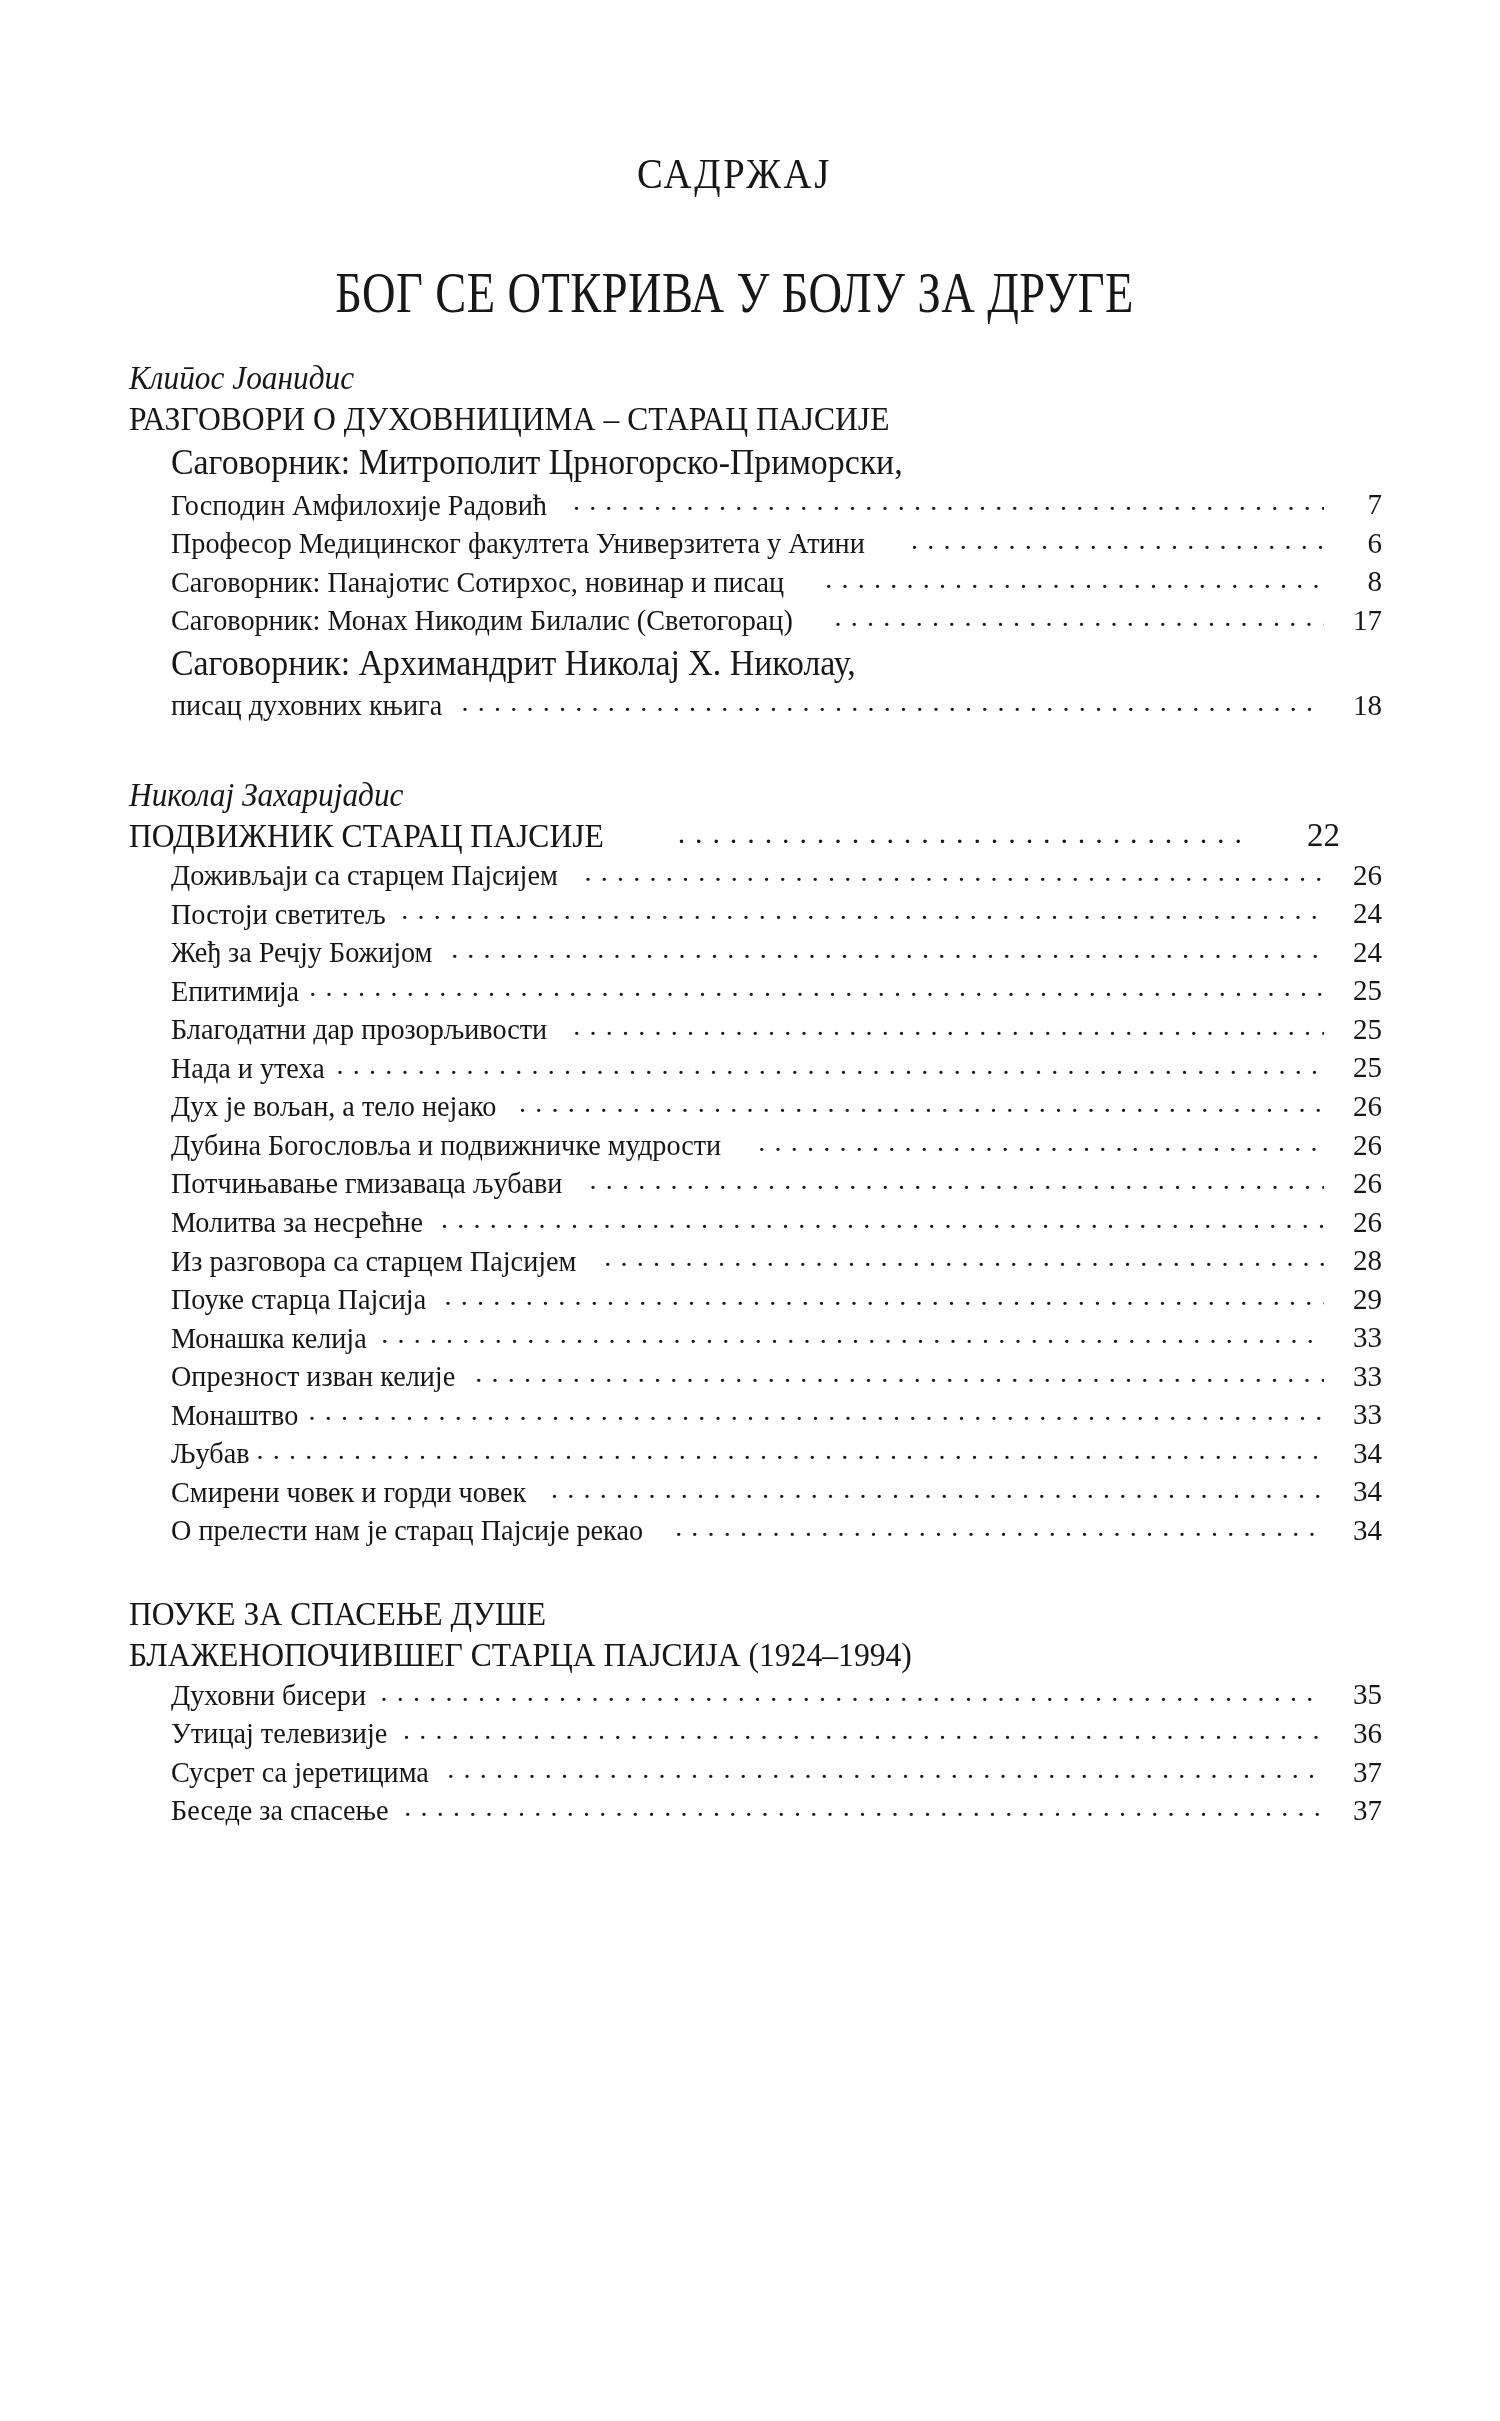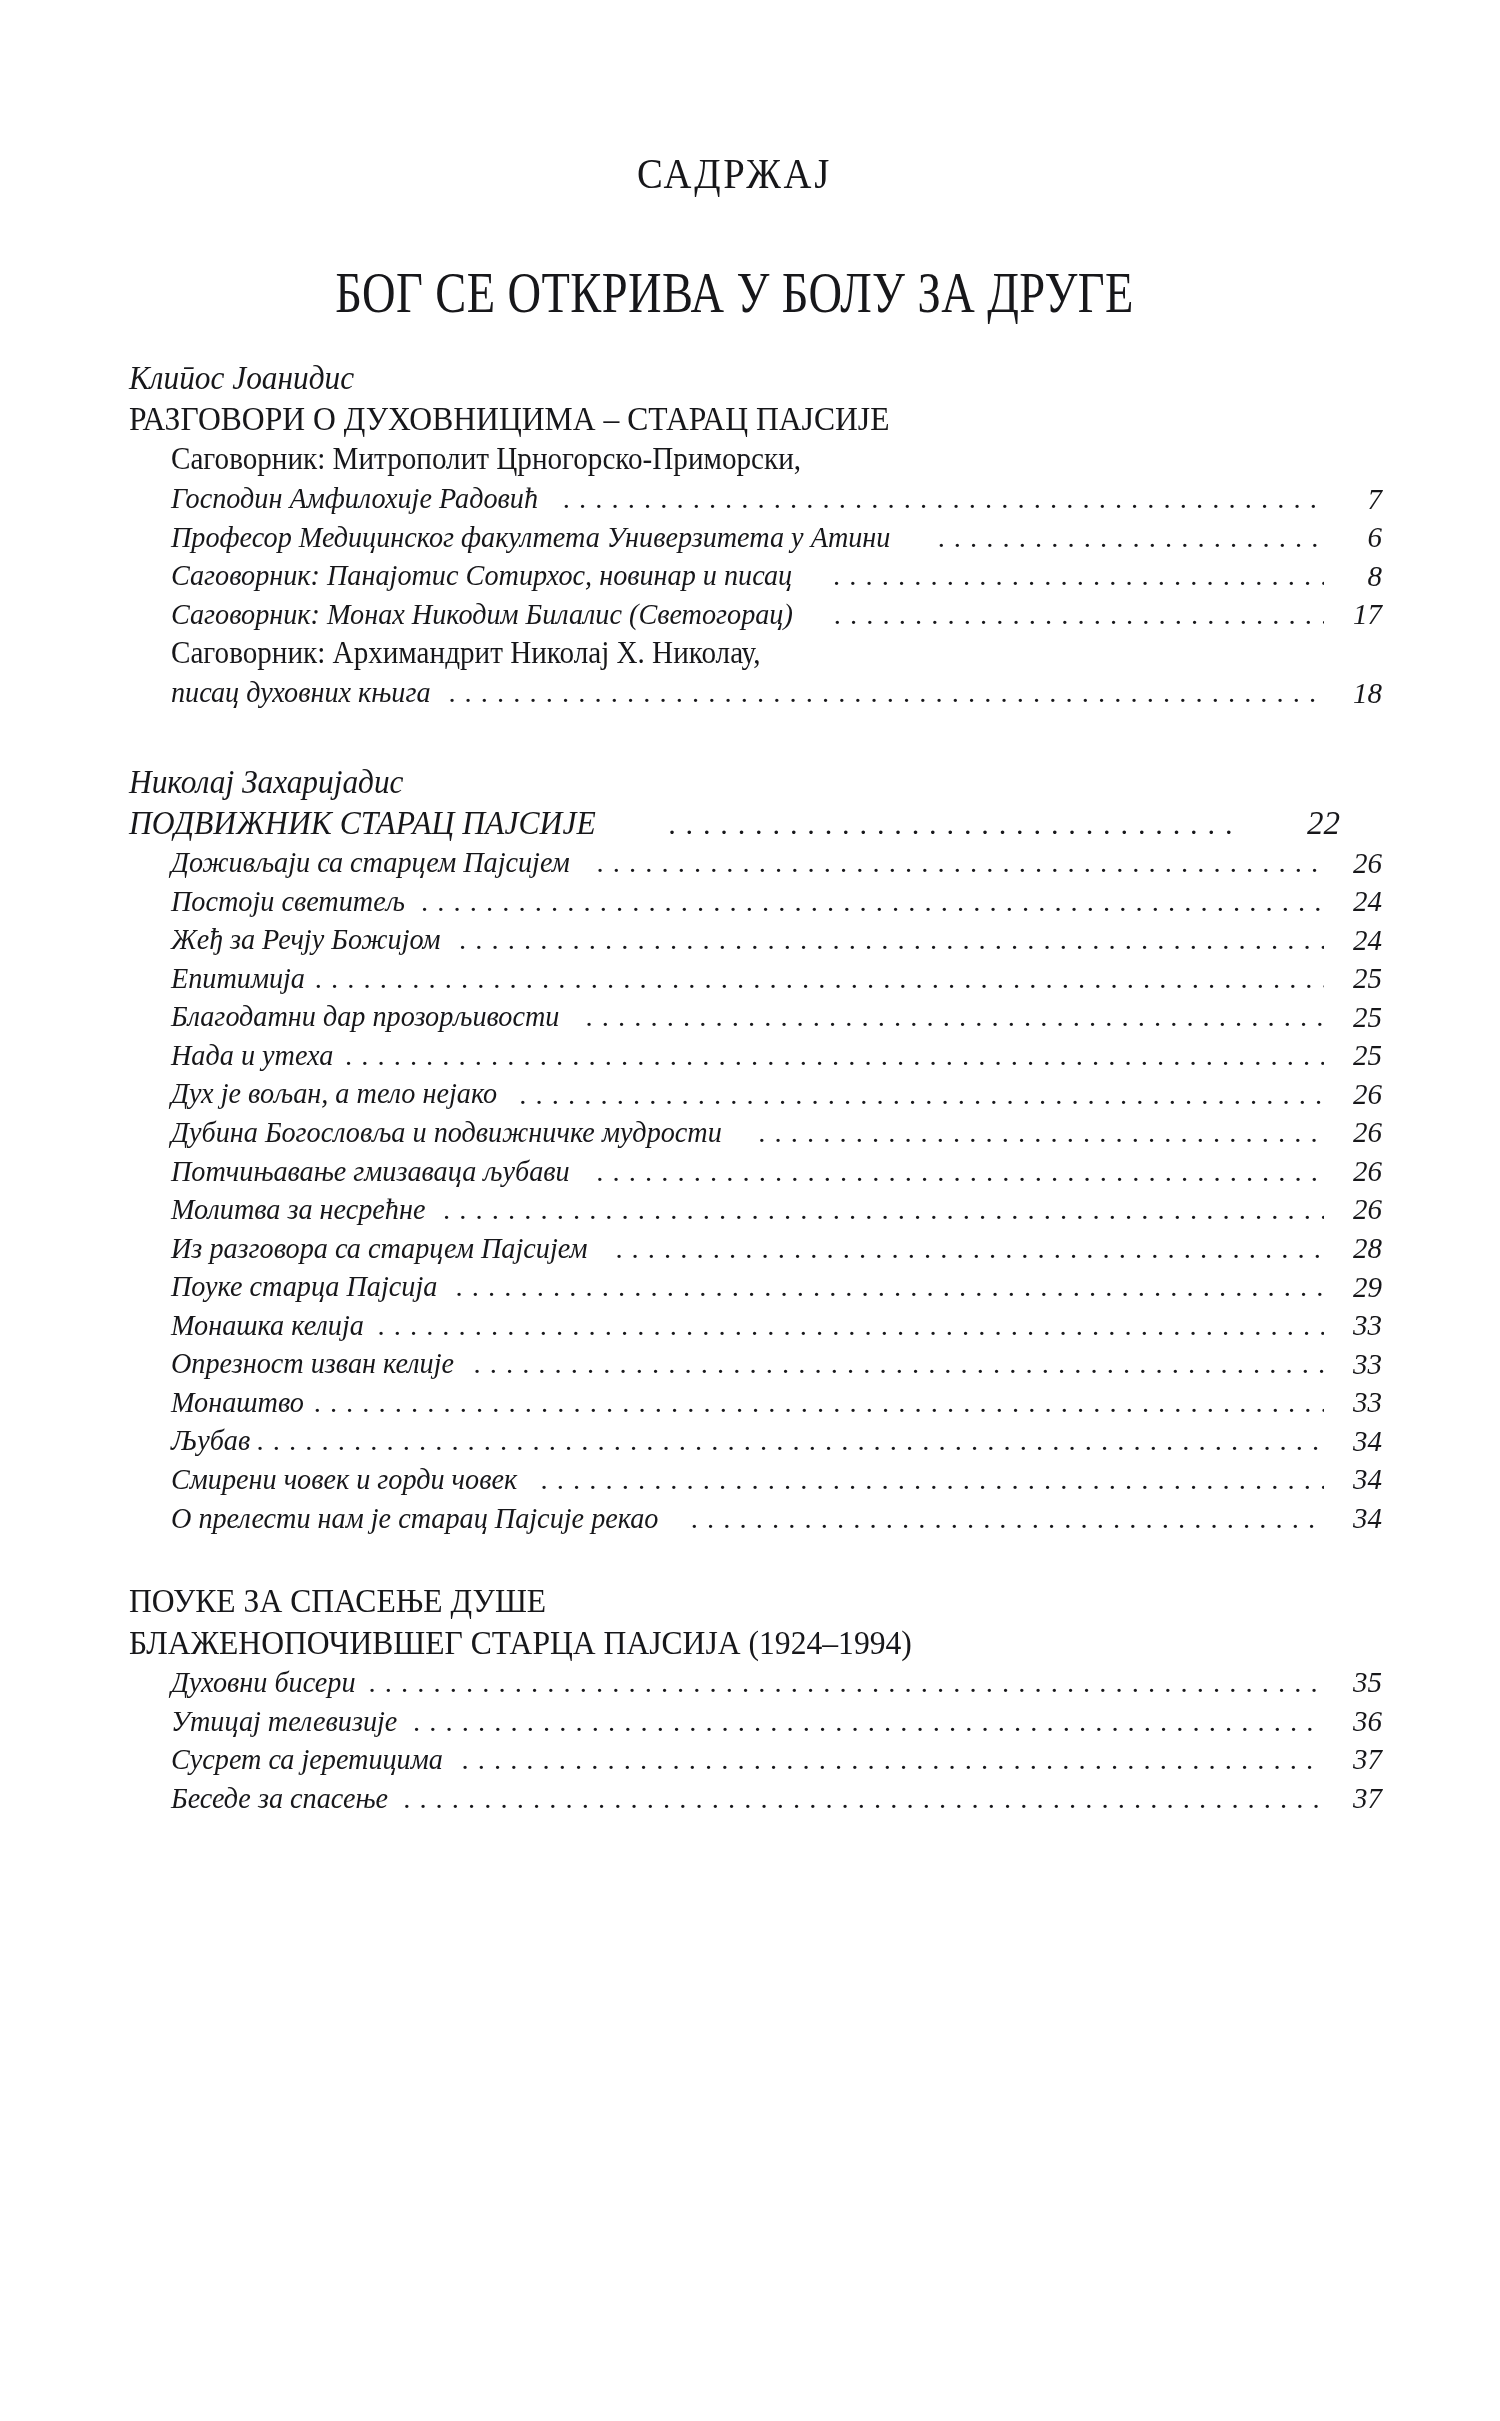--- a/index.html
+++ b/index.html
@@ -82,25 +82,24 @@
     margin: 0;
     transform: scaleX(0.93);
     transform-origin: left center;
     white-space: nowrap;
   }
   .sec-title.block { padding-top: 26px; }
 
   
   .row {
     display: flex;
-    align-items: flex-end;
+    align-items: center;
     width: 100%;
     line-height: 1.30;
     color: #17171a;
-    font-style: italic;
   }
   .row .txt {
     white-space: nowrap;
     transform-origin: left center;
   }
   .row .leader {
     flex: 1 1 auto;
     position: relative;
     overflow: hidden;
     height: 1em;
@@ -135,21 +134,21 @@
     font-size: 30px;
     line-height: 1.285;
     padding-left: 42px;
   }
   .row.sub .txt { transform: scaleX(0.94); }
   .row.sub .leader::after { font-size: 28px; }
   .row.sub .pg { font-size: 29px; min-width: 50px; }
 
   .plain-line {
     padding-left: 42px;
-    font-size: 31px;
+    font-size: 36px;
     line-height: 1.285;
     white-space: nowrap;
     color: #17171a;
   }
   .plain-line span { display: inline-block; transform: scaleX(0.94); transform-origin: left center; }
 
   .group { margin: 17px; }
 </style>
 </head>
 <body>

